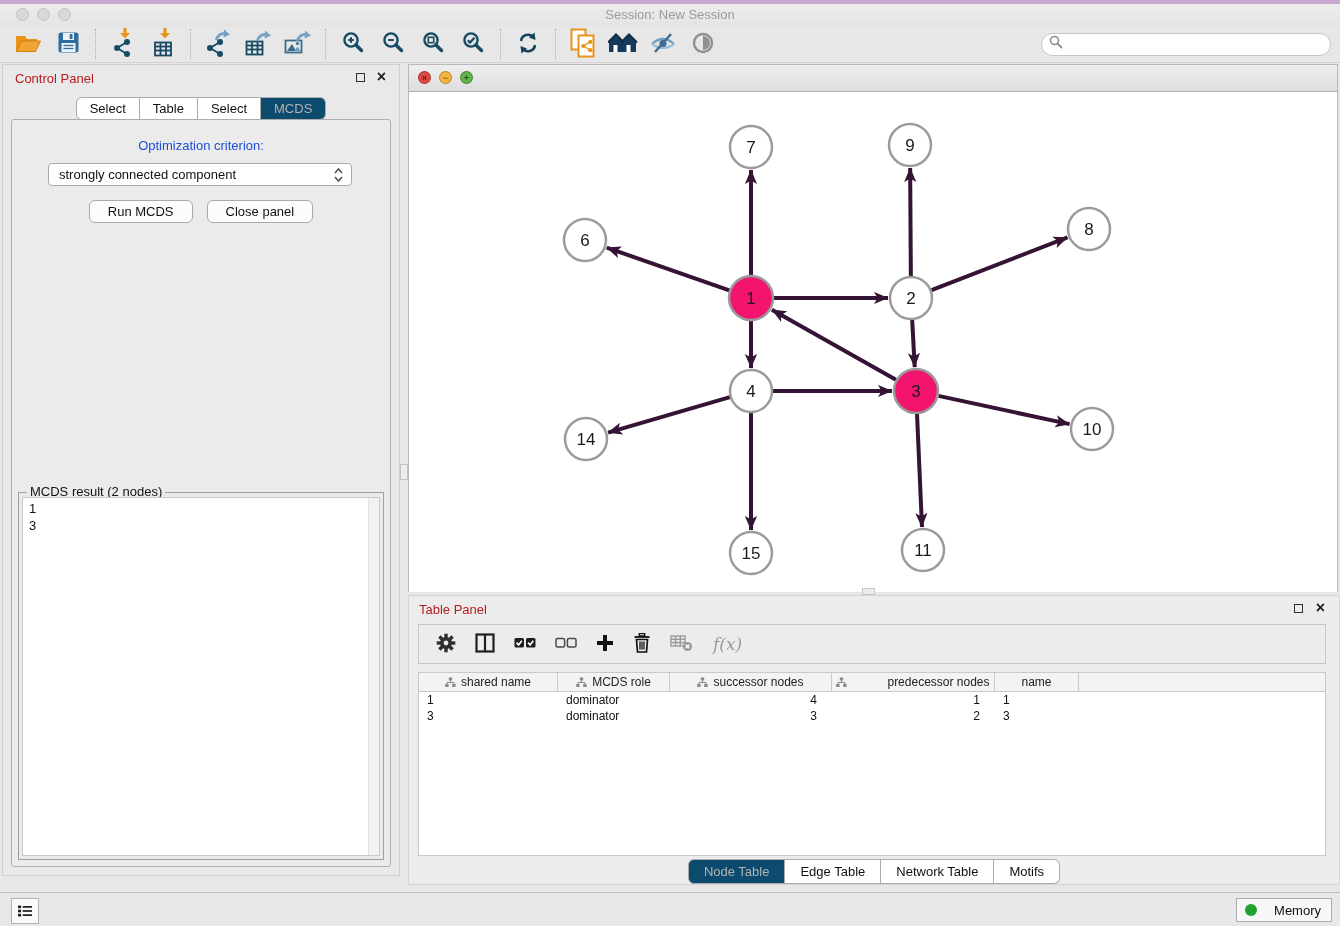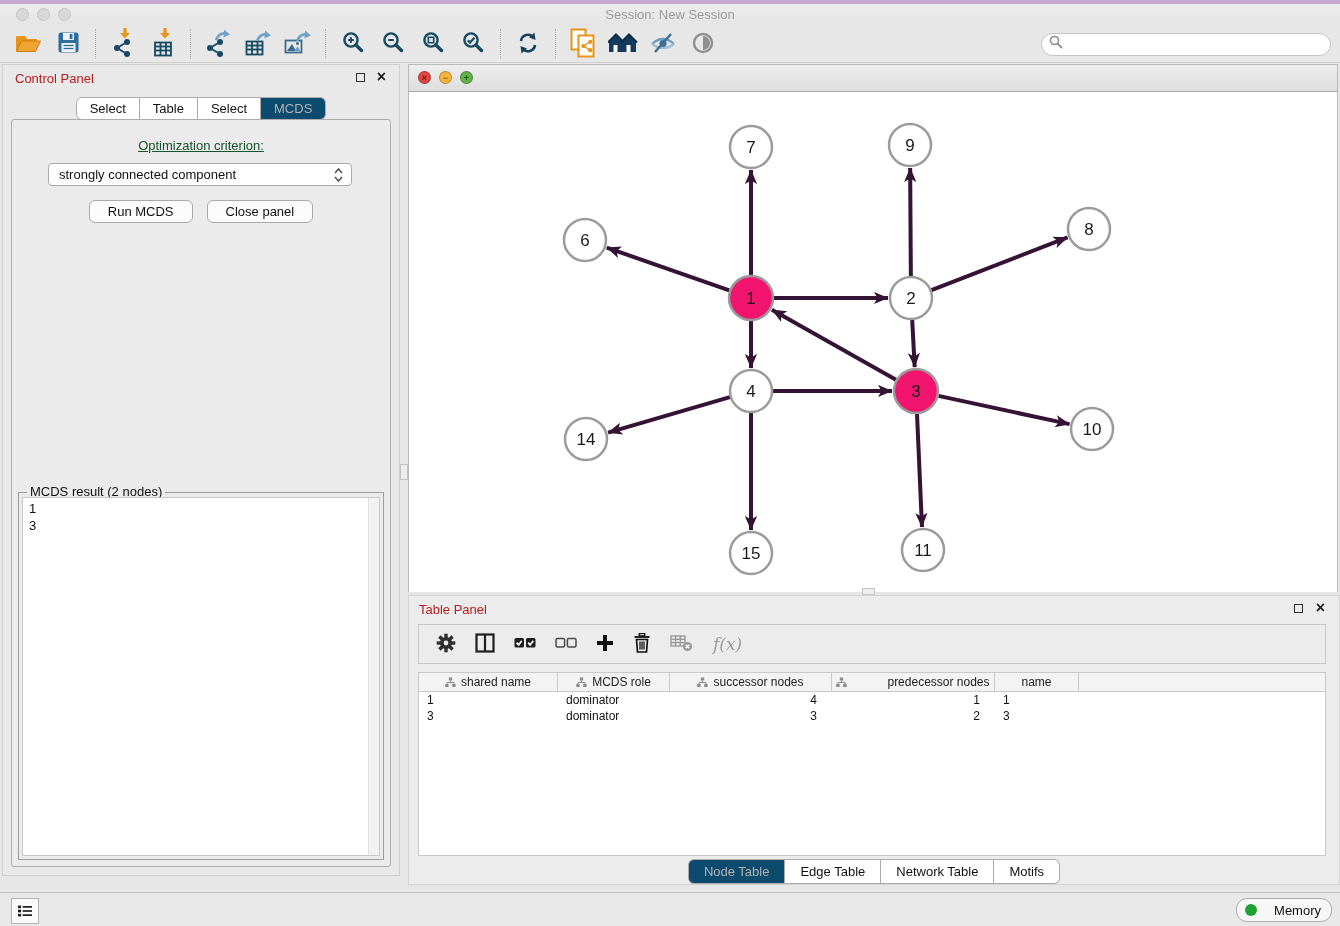--- a/index.html
+++ b/index.html
@@ -28,21 +28,21 @@
   .panel-title{position:absolute;left:12px;top:6px;font-size:13px;color:#b91c1c;}
   .float-ic{position:absolute;top:8px;width:9px;height:9px;border:1.5px solid #2F2F2F;box-sizing:border-box;}
   .close-ic{position:absolute;top:3px;font-size:16px;font-weight:700;color:#1d1d1d;line-height:18px;}
   .cp-tabs{position:absolute;left:0;right:0;top:32px;display:flex;justify-content:center;}
   .tab{font-size:13px;padding:3px 13px;background:#fff;border:1px solid #ABABAB;border-left:none;color:#111;}
   .tab:first-child{border-left:1px solid #ABABAB;border-radius:6px 0 0 6px;}
   .tab:last-child{border-radius:0 6px 6px 0;}
   .tab.sel{background:#0c4a6e;color:#B3B3B3;}
   .cp-content{position:absolute;left:8px;right:8px;top:54px;bottom:8px;background:#EBEBEB;
     border:1px solid #ADADAD;border-radius:3px;}
-  .opt-label{position:absolute;left:0;right:0;top:18px;text-align:center;font-size:13px;color:#14532d;text-decoration:underline;}
+  .opt-label{position:absolute;left:0;right:0;top:18px;text-align:center;font-size:13px;color:#1d4ed8;}
   .selectbox{position:absolute;left:36px;right:38px;top:43px;height:23px;background:#fff;border:1px solid #A9A9A9;
     border-radius:4px;display:flex;align-items:center;box-sizing:border-box;}
   .selectbox span{flex:1;font-size:13px;padding-left:10px;color:#111;}
   .btn-row{position:absolute;left:0;right:0;top:80px;display:flex;justify-content:center;gap:14px;}
   .pbtn{font-size:13px;height:23px;padding:0 18px;background:#FCFCFC;border:1px solid #A9A9A9;border-radius:6px;color:#111;}
   .fieldset{position:absolute;left:6px;right:6px;top:372px;bottom:6px;border:1px solid #9E9E9E;}
   .legend{position:absolute;top:-9px;left:8px;background:#EBEBEB;padding:0 3px;font-size:13px;color:#111;}
   .result-area{position:absolute;left:3px;right:3px;top:4px;bottom:3px;background:#fff;border:1px solid #C9C9C9;}
   .result-scroll{position:absolute;top:0;right:0;bottom:0;width:10px;background:#F2F2F2;border-left:1px solid #E2E2E2;}
   .result-text{padding:2px 6px;font-size:13px;line-height:17px;color:#111;}
@@ -69,21 +69,21 @@
   .th{display:flex;align-items:center;justify-content:center;gap:5px;font-size:12px;color:#222;
     border-right:1px solid #C9C9C9;box-sizing:border-box;height:100%;}
   .trow{display:flex;height:16px;font-size:12px;color:#111;}
   .td{box-sizing:border-box;overflow:hidden;white-space:nowrap;}
   .bottom-tabs{position:absolute;left:0;right:0;top:263px;display:flex;justify-content:center;}
   
   .footer{position:absolute;left:0;top:892px;width:1340px;height:34px;background:#E8E8E8;border-top:1px solid #C2C2C2;}
   .list-btn{position:absolute;left:11px;top:5px;width:28px;height:26px;background:#FAFAFA;border:1px solid #B3B3B3;
     display:flex;align-items:center;justify-content:center;box-sizing:border-box;}
   .mem-btn{position:absolute;right:8px;top:5px;height:24px;padding:0 10px 0 8px;background:#F7F7F7;border:1px solid #ADADAD;
-    border-radius:11px;display:flex;align-items:center;gap:17px;font-size:13px;color:#111;box-sizing:border-box;}
+    border-radius:0;display:flex;align-items:center;gap:17px;font-size:13px;color:#111;box-sizing:border-box;}
   .mem-dot{width:12px;height:12px;border-radius:50%;background:#1FA32E;}
 </style>
 </head>
 <body>
 
 <div id="app">
 
   <div class="top-strip"></div>
 
   <div class="titlebar">

